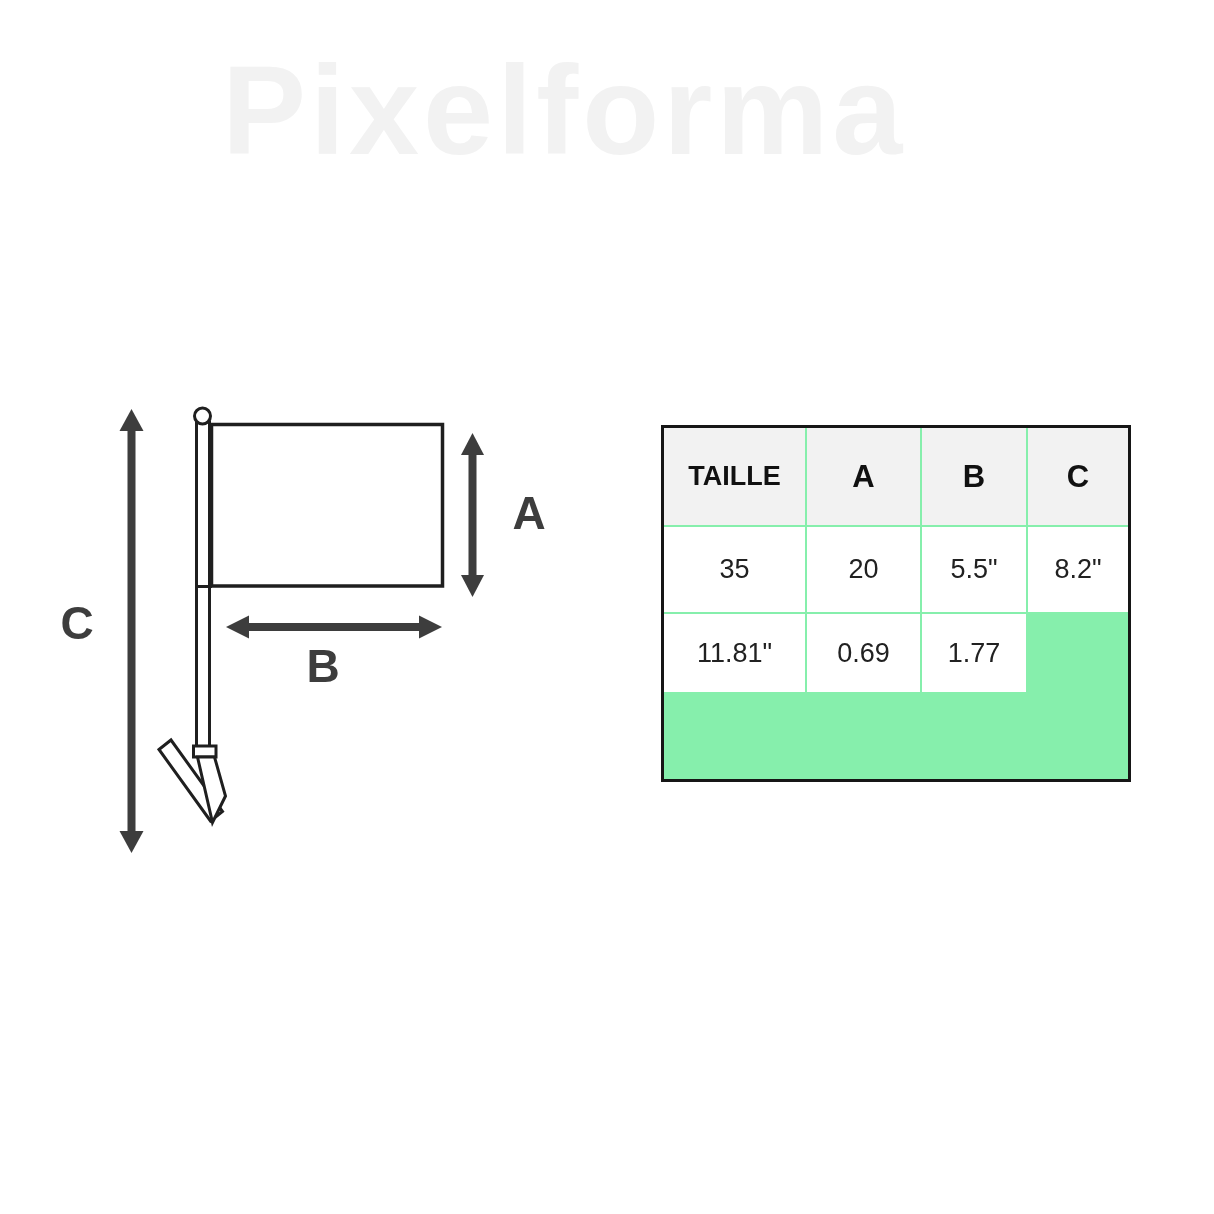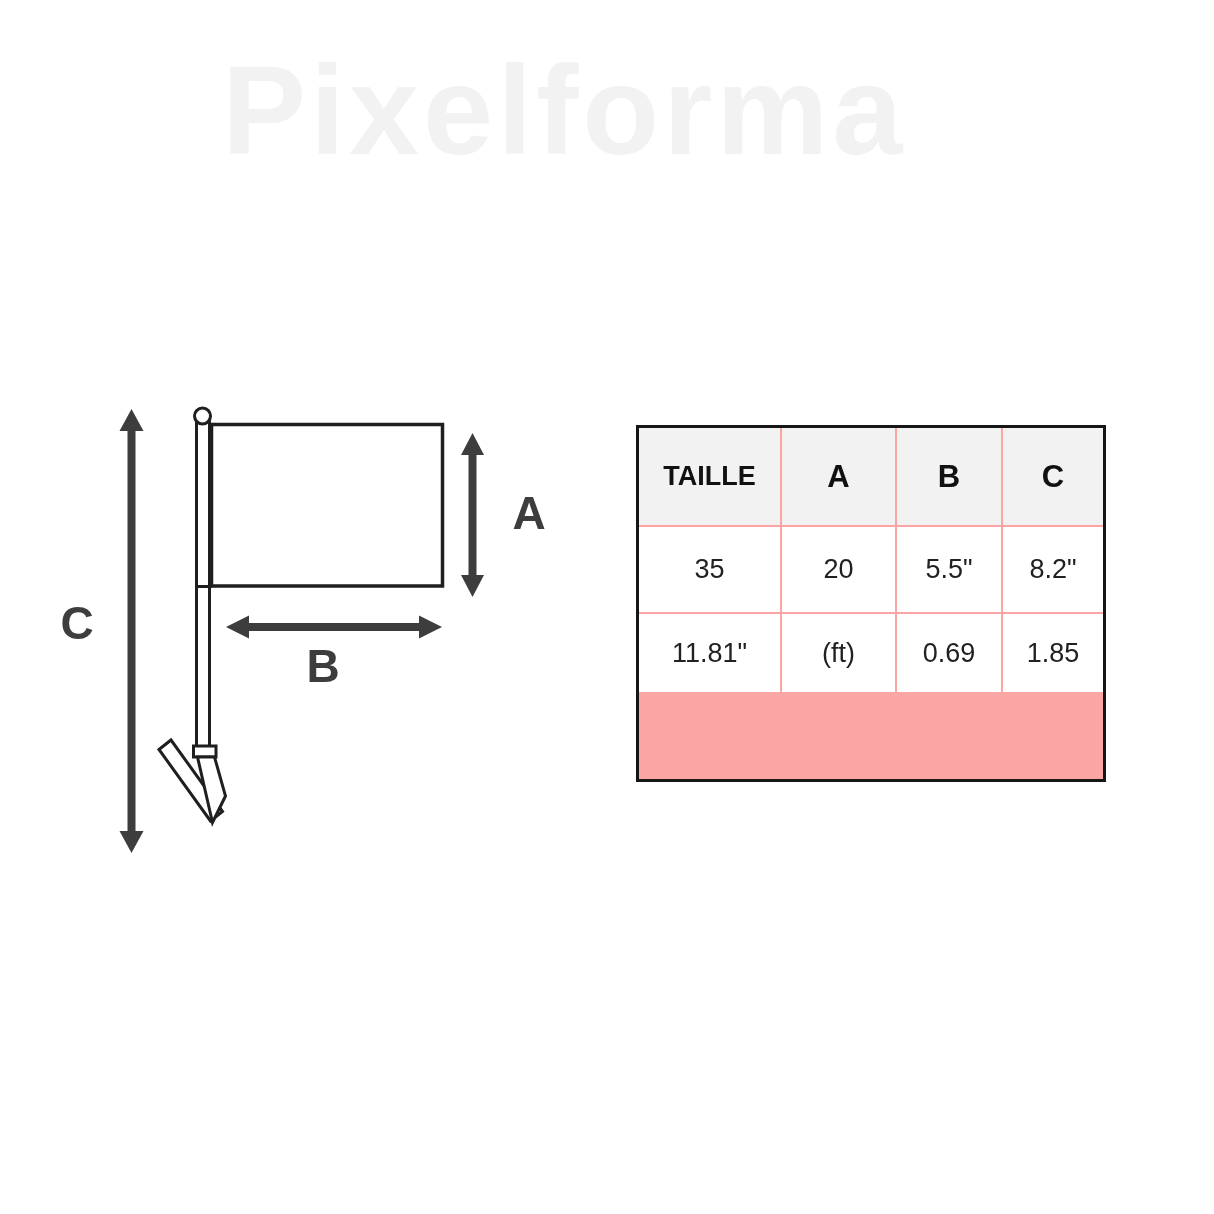--- a/index.html
+++ b/index.html
@@ -45,27 +45,27 @@
     color: #3d3d3d;
     line-height: 1;
   }
   .label-a { left: 529px; top: 513px; }
   .label-b { left: 323px; top: 666px; }
   .label-c { left: 77px;  top: 623px; }
 
   
   .size-table {
     position: absolute;
-    left: 636px;
+    left: 661px;
     top: 425px;
     display: grid;
     grid-template-columns: 141px 113px 104px 100px;
     grid-template-rows: 97px 85px 78px 85px;
     gap: 2px;
-    background: #fca5a5;
+    background: #86efac;
     border: 3px solid #161616;
   }
   .cell {
     background: #ffffff;
     display: flex;
     align-items: center;
     justify-content: center;
     font-size: 27px;
     color: #212121;
   }
@@ -128,18 +128,17 @@
     <div class="cell header letter">B</div>
     <div class="cell header letter">C</div>
 
     <div class="cell">35</div>
     <div class="cell">20</div>
 
     <div class="cell">5.5"</div>
     <div class="cell">8.2"</div>
     <div class="cell">11.81"</div>
 
-    <div class="cell">(ft)</div>
     <div class="cell">0.69</div>
-    <div class="cell">1.85</div>
+    <div class="cell">1.77</div>
   </div>
 
 </div>
 
 </body></html>

